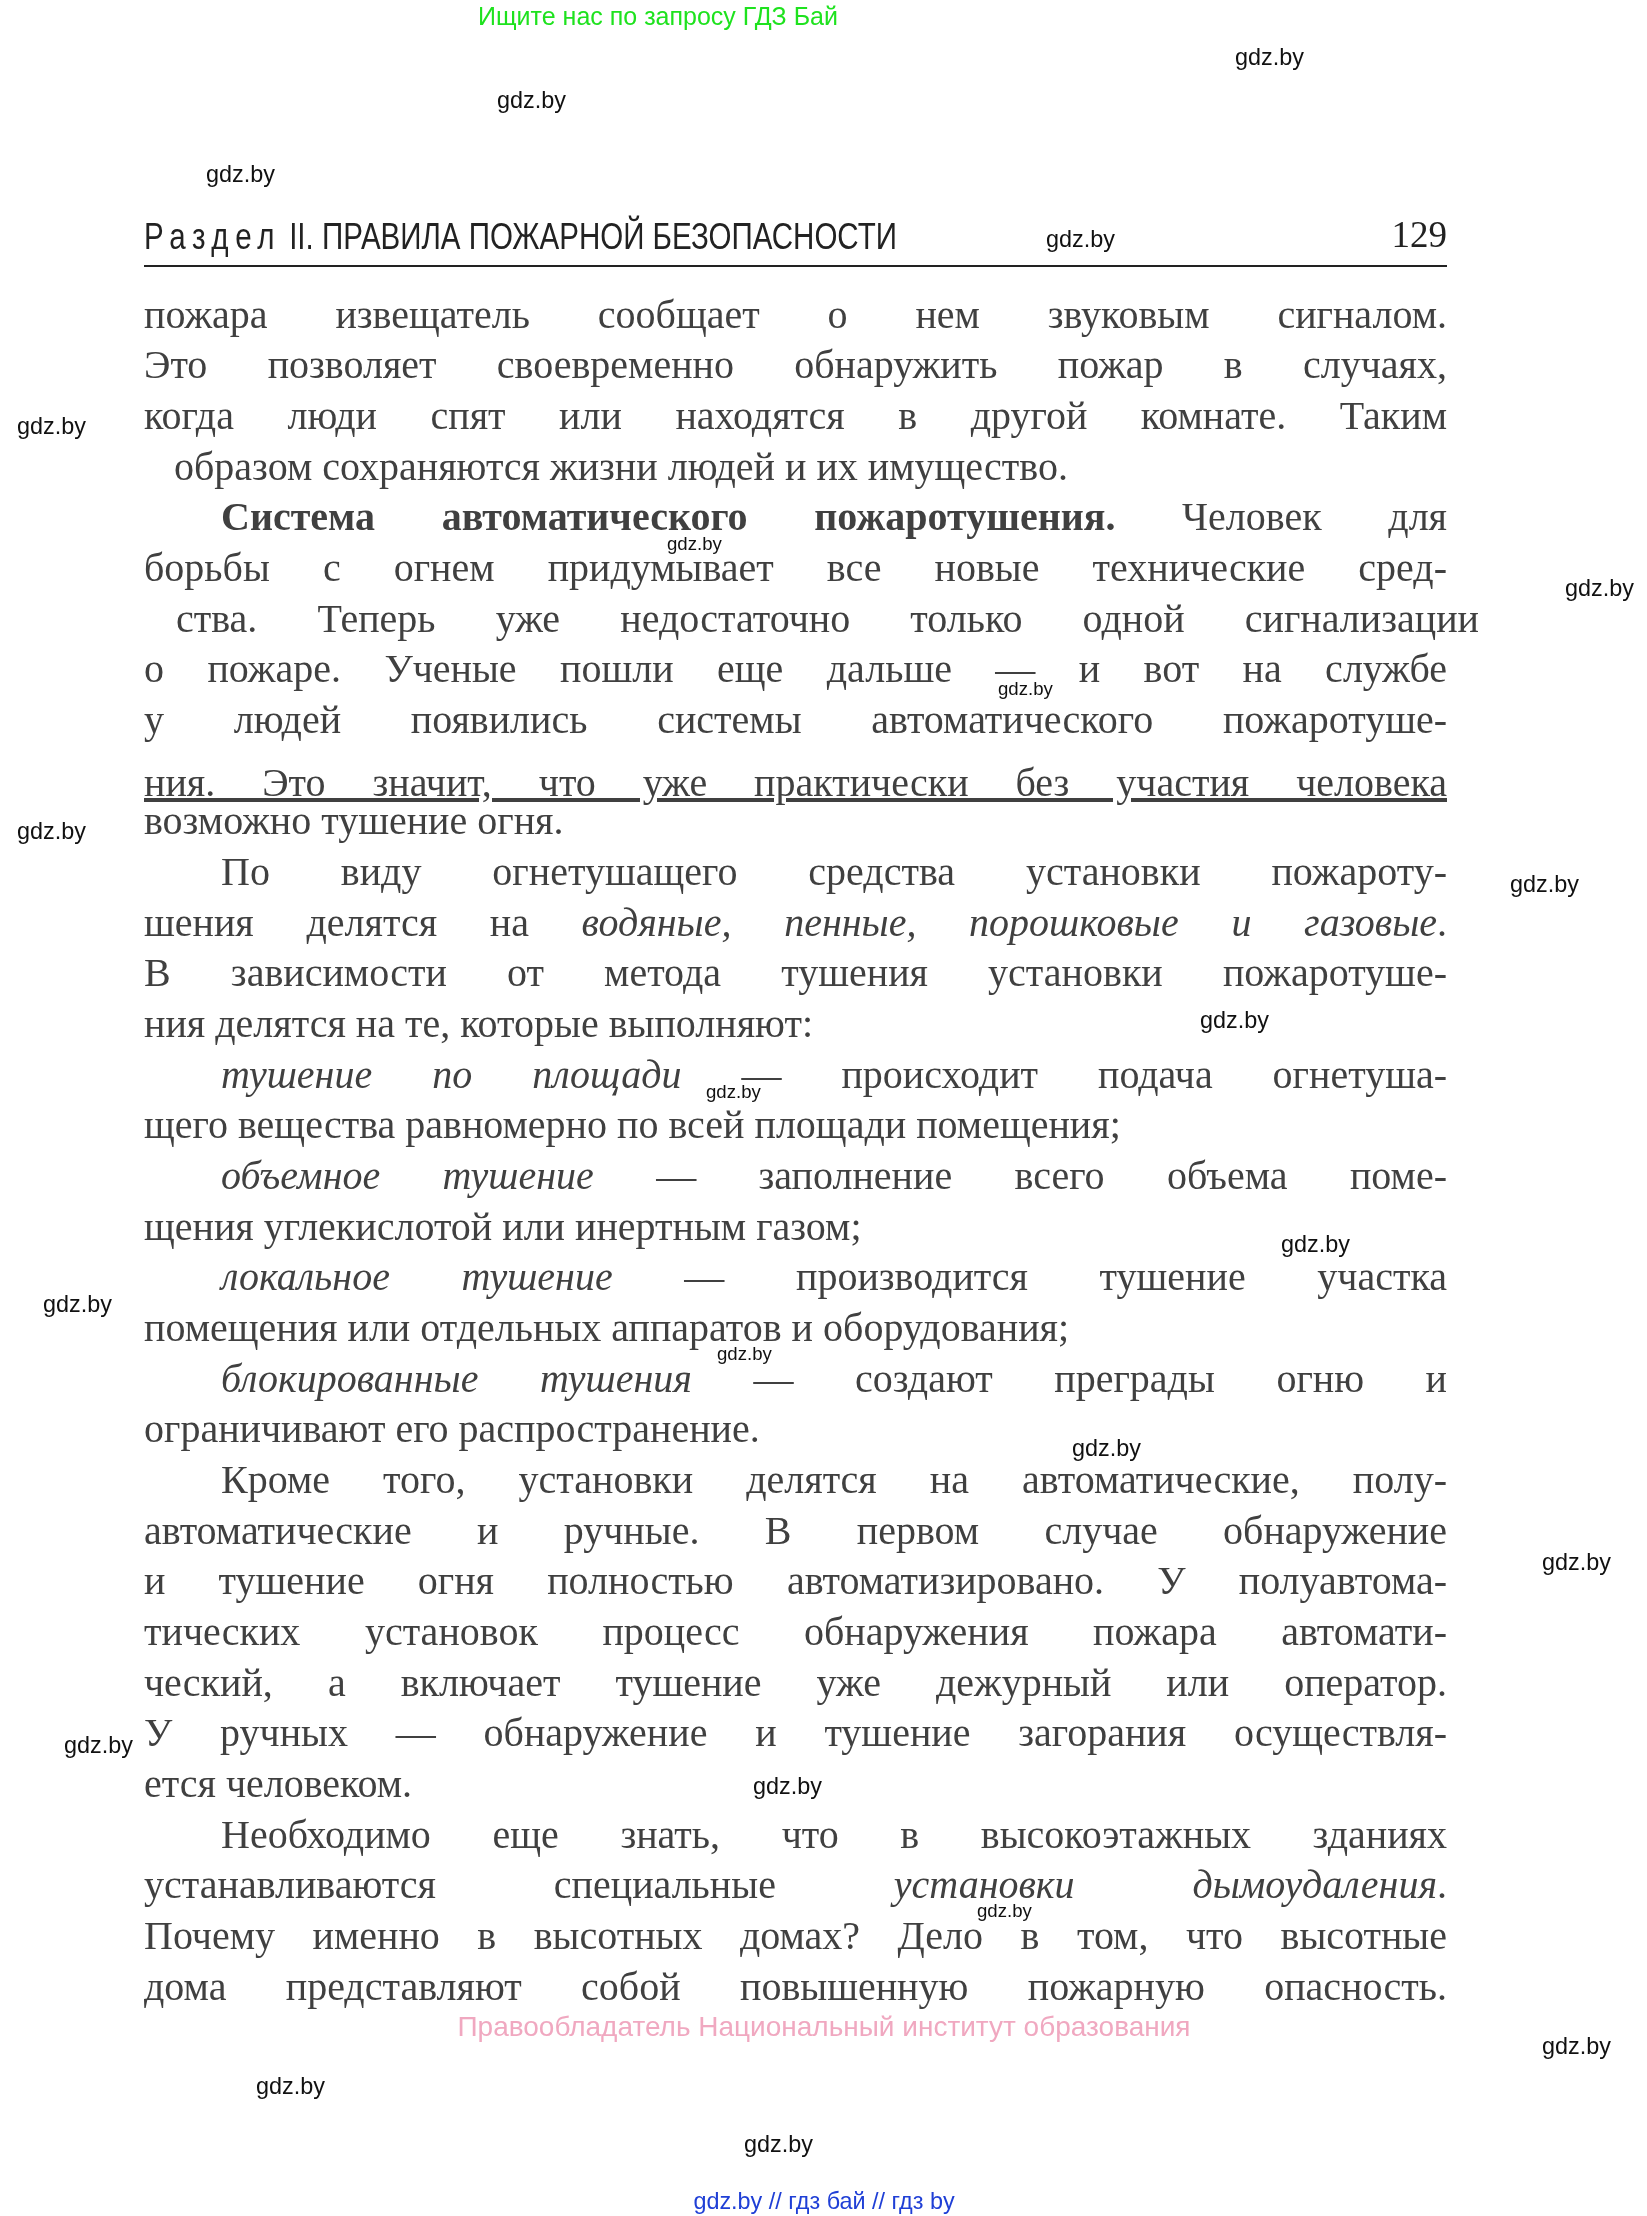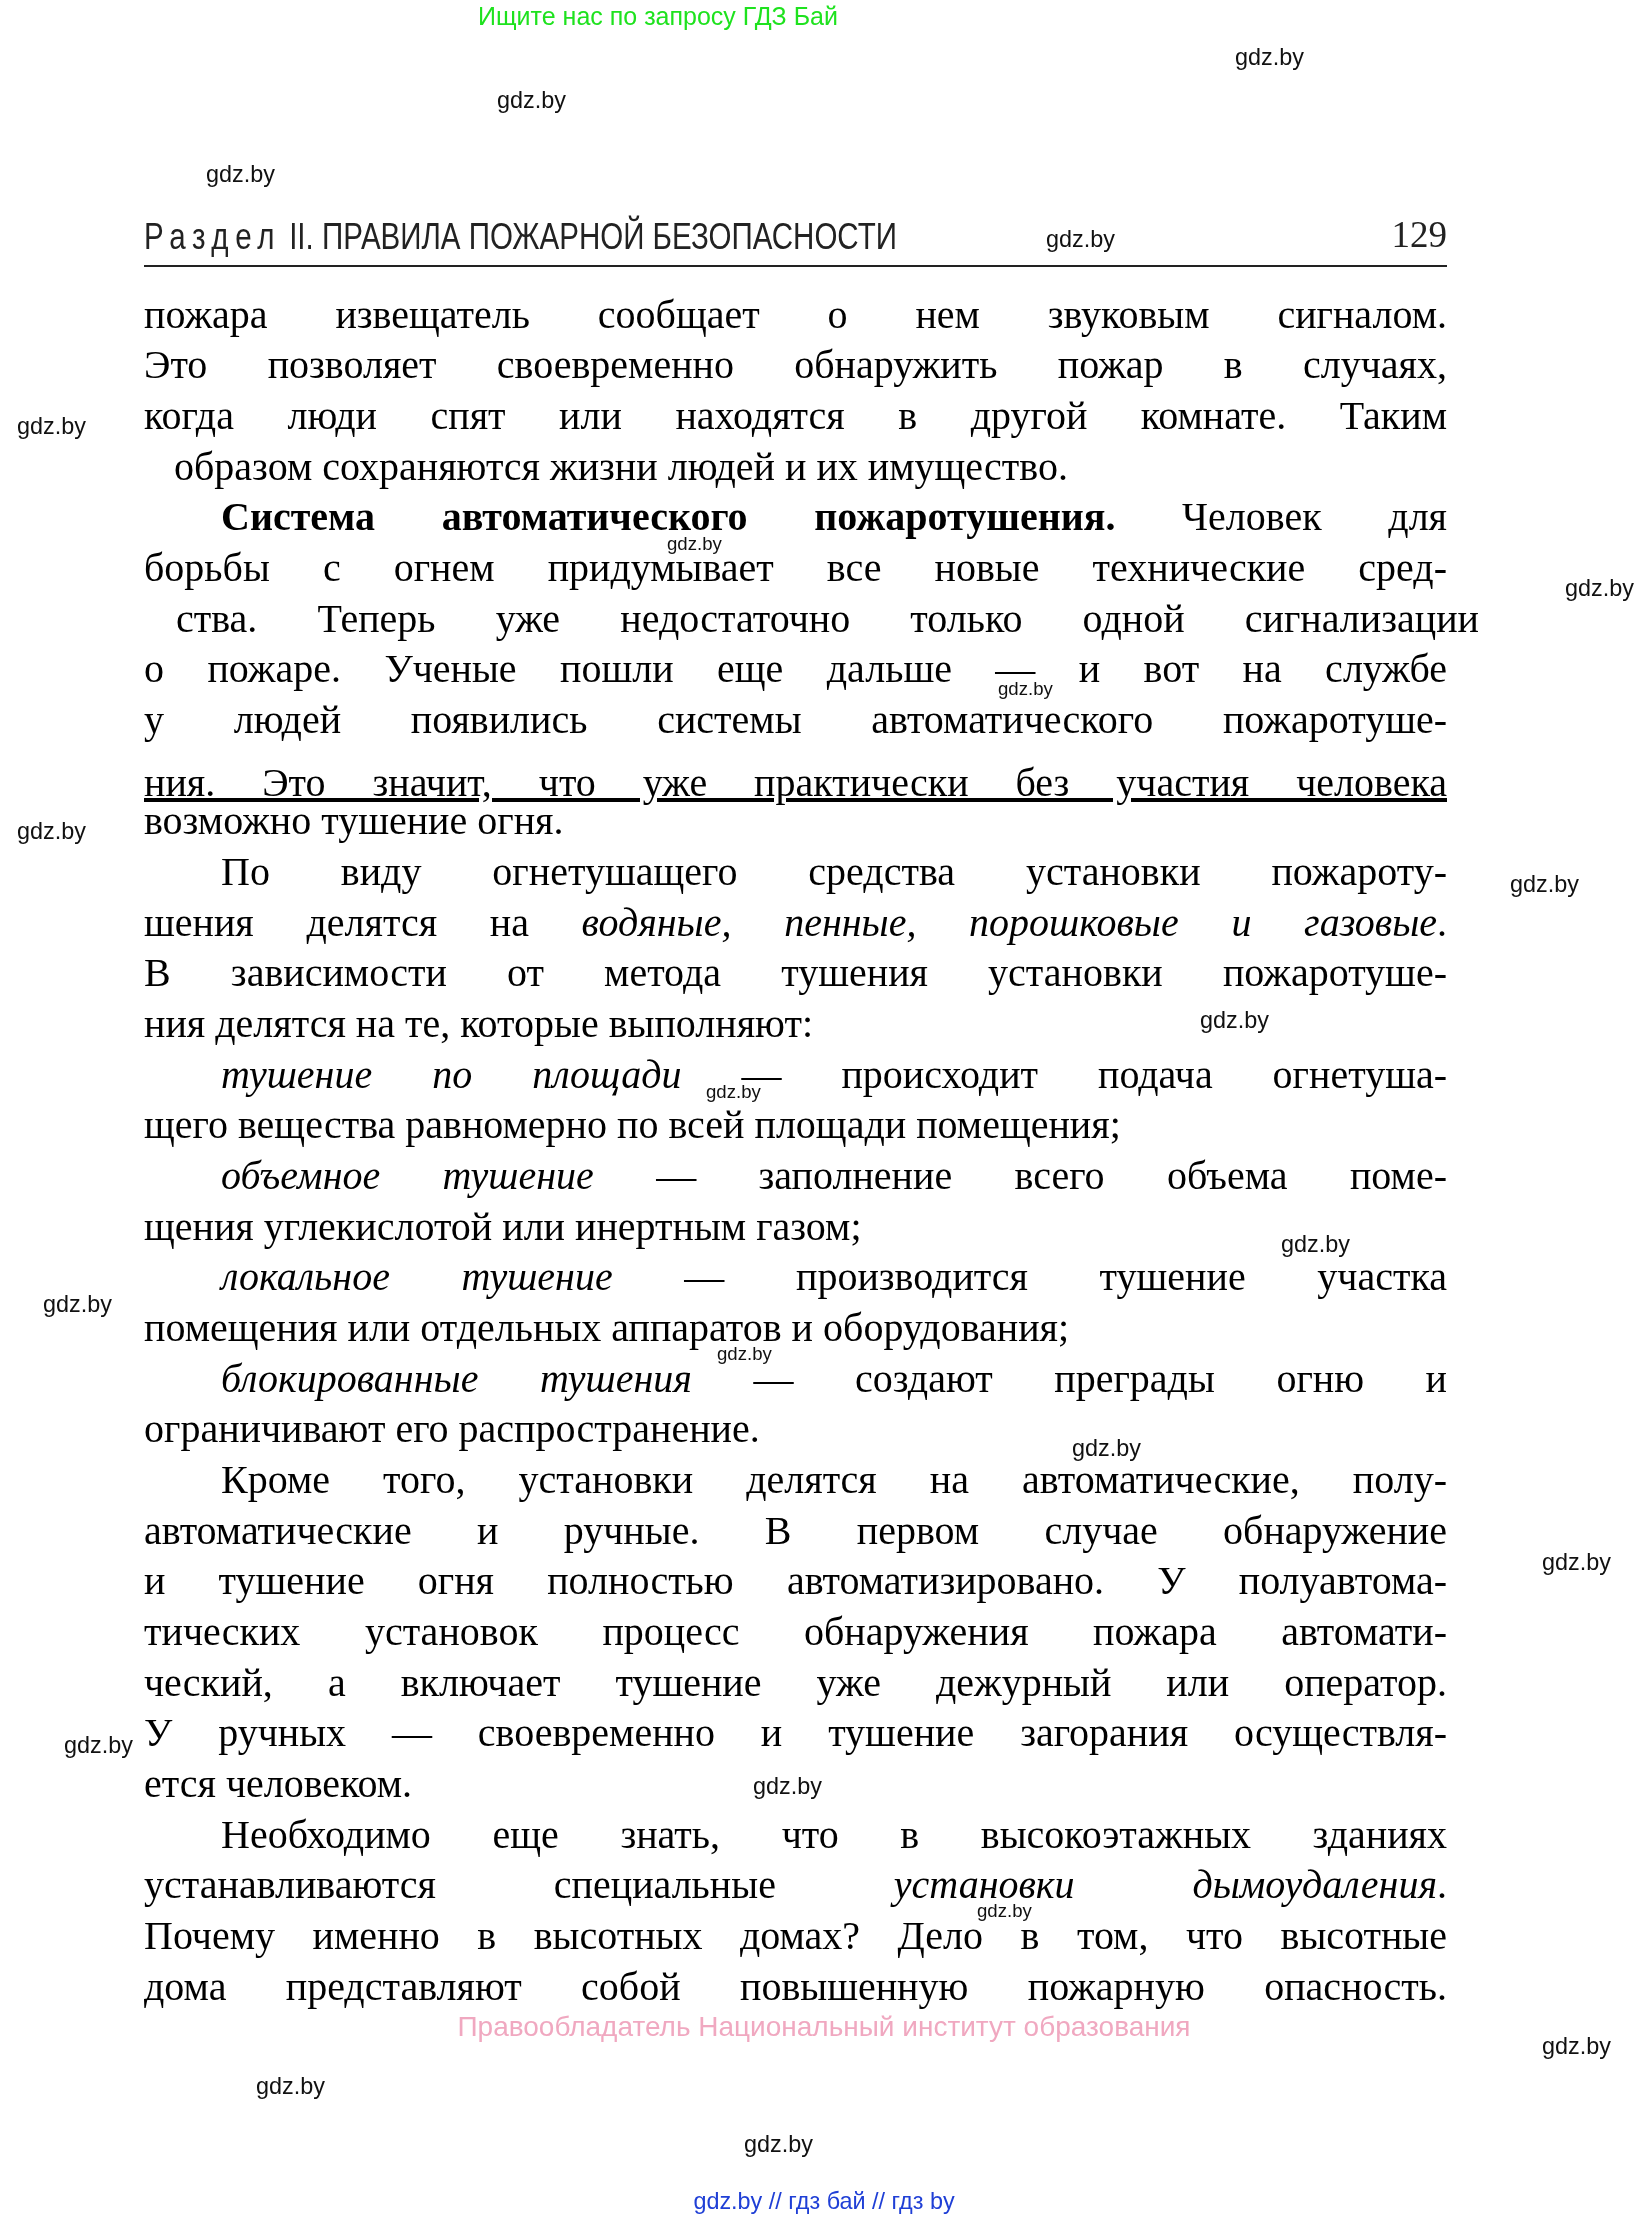--- a/index.html
+++ b/index.html
@@ -6,21 +6,21 @@
   body { width:1648px; height:2216px; position:relative; overflow:hidden; }
   .abs { position:absolute; }
   .top-banner { top:1.6px; left:0; width:1316px; text-align:center; font-family:"Liberation Sans", sans-serif; font-size:25px; color:#1ee21e; }
   .wm { font-family:"Liberation Sans", sans-serif; font-size:23.4px; color:#111; white-space:nowrap; }
   .wm.small { font-size:18.6px; }
   .header { left:144px; top:216px; width:1303px; height:48px; }
   .header-title { position:absolute; left:0; top:0; font-family:"Liberation Sans", sans-serif; font-size:36px; color:#222; transform:scaleX(0.82); transform-origin:left top; white-space:nowrap; }
   .header-title .spaced { letter-spacing:8px; }
   .header-page { position:absolute; right:0; top:-3.2px; font-family:"Liberation Serif", serif; font-size:37px; color:#222; }
   .header-rule { left:144px; top:265px; width:1303px; height:2.4px; background:#222; }
-  .line { left:144px; width:1303px; height:50px; font-family:"Liberation Serif", serif; font-size:40px; line-height:50px; color:#000000; white-space:nowrap; overflow:visible; }
+  .line { left:144px; width:1303px; height:50px; font-family:"Liberation Serif", serif; font-size:40px; line-height:50px; color:#404040; white-space:nowrap; overflow:visible; }
   .line .inner { display:block; width:1303px; text-align:justify; text-align-last:justify; white-space:normal; word-spacing:0; }
   .line.last .inner { text-align-last:left; }
   .line.indent .inner { text-indent:77px; }
   .line b { font-weight:bold; }
   .line i { font-style:italic; }
   .footer-rights { top:2011px; left:0; width:1648px; text-align:center; font-family:"Liberation Sans", sans-serif; font-size:28px; color:#f0a8c0; }
   .bottom-links { top:2188px; left:0; width:1648px; text-align:center; font-family:"Liberation Sans", sans-serif; font-size:23.4px; color:#1f3fd6; }
 </style>
 </head>
 <body>
@@ -112,21 +112,21 @@
     <div class="abs line" style="top: 1556px;">
       <span class="inner"><span>и тушение огня полностью автоматизировано. У полуавтома-</span></span>
     </div>
     <div class="abs line" style="top: 1607px;">
       <span class="inner"><span>тических установок процесс обнаружения пожара автомати-</span></span>
     </div>
     <div class="abs line" style="top: 1658px;">
       <span class="inner"><span>ческий, а включает тушение уже дежурный или оператор.</span></span>
     </div>
     <div class="abs line" style="top: 1708px;">
-      <span class="inner"><span>У ручных — своевременно и тушение загорания осуществля-</span></span>
+      <span class="inner"><span>У ручных — обнаружение и тушение загорания осуществля-</span></span>
     </div>
     <div class="abs line last" style="top: 1759px;">
       <span class="inner"><span>ется человеком.</span></span>
     </div>
     <div class="abs line indent" style="top: 1810px;">
       <span class="inner"><span>Необходимо еще знать, что в высокоэтажных зданиях</span></span>
     </div>
     <div class="abs line" style="top: 1860px;">
       <span class="inner"><span>устанавливаются специальные </span><i>установки дымоудаления</i><span>.</span></span>
     </div>

